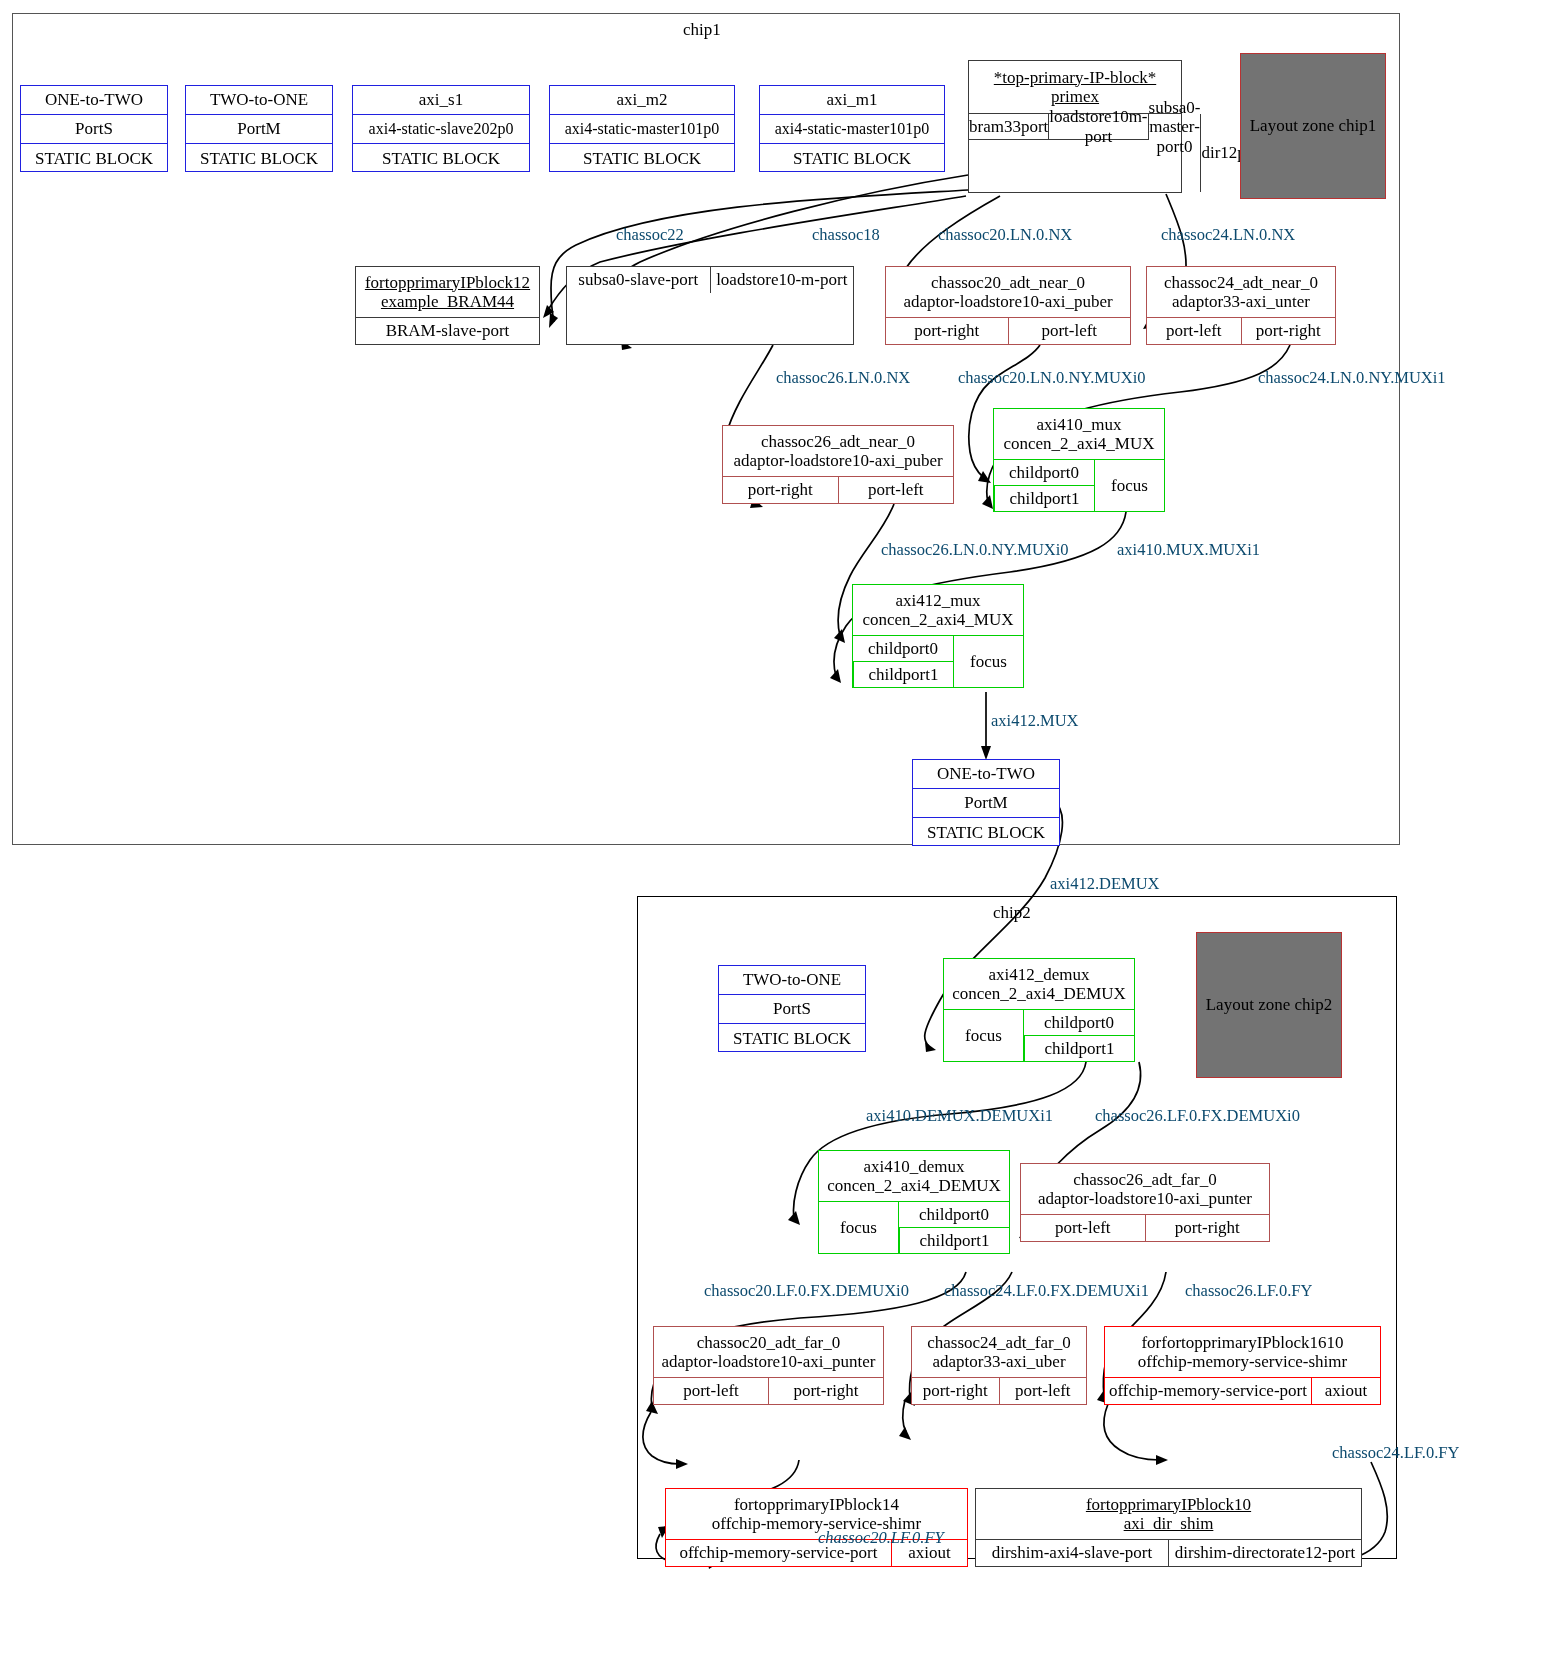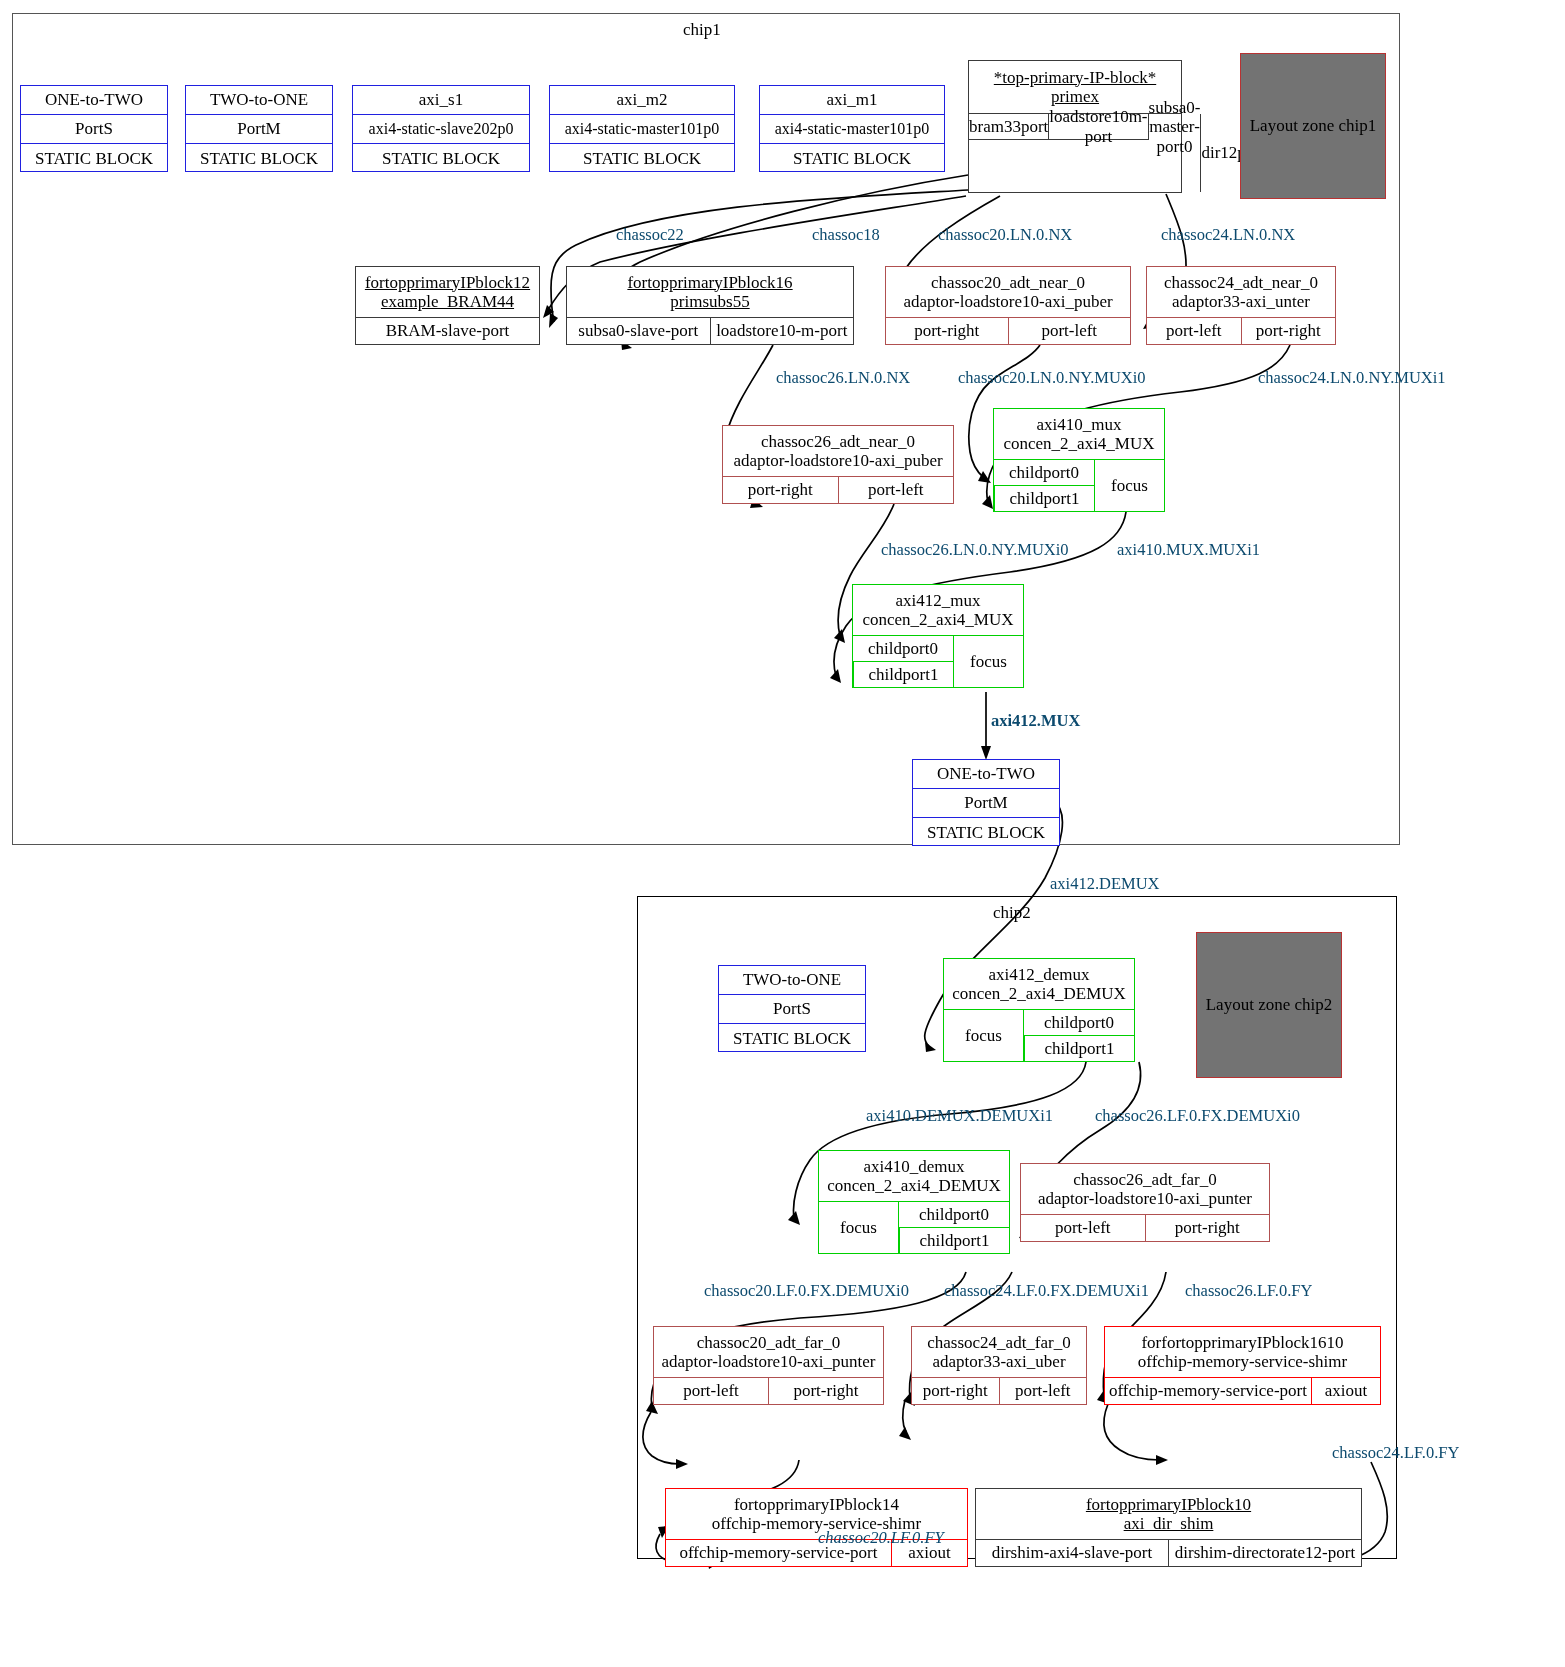--- a/index.html
+++ b/index.html
@@ -223,24 +223,20 @@
     <div class="hdr f17" style="height:51px;">
       <span>fortopprimaryIPblock12</span>
       <span>example_BRAM44</span>
     </div>
     <div class="row" style="height:26px;border-bottom:none;">
       <div class="cell f17">BRAM-slave-port</div>
     </div>
   </div>
 
   <div class="node b-black" style="left:566px;top:266px;width:288px;height:79px;">
-    <div class="hdr f17" style="height:51px;">
-      <span>fortopprimaryIPblock16</span>
-      <span>primsubs55</span>
-    </div>
     <div class="row" style="height:26px;border-bottom:none;">
       <div class="cell f17">subsa0-slave-port</div>
       <div class="cell f17">loadstore10-m-port</div>
     </div>
   </div>
 
   <div class="node b-dred" style="left:885px;top:266px;width:246px;height:79px;">
     <div class="hdr f17" style="height:51px;">
       <span>chassoc20_adt_near_0</span>
       <span>adaptor-loadstore10-axi_puber</span>
@@ -424,21 +420,21 @@
   <div class="elabel" style="left:938px;top:225px;">chassoc20.LN.0.NX</div>
   <div class="elabel" style="left:1161px;top:225px;">chassoc24.LN.0.NX</div>
 
   <div class="elabel" style="left:776px;top:368px;">chassoc26.LN.0.NX</div>
   <div class="elabel" style="left:958px;top:368px;">chassoc20.LN.0.NY.MUXi0</div>
   <div class="elabel" style="left:1258px;top:368px;">chassoc24.LN.0.NY.MUXi1</div>
 
   <div class="elabel" style="left:881px;top:540px;">chassoc26.LN.0.NY.MUXi0</div>
   <div class="elabel" style="left:1117px;top:540px;">axi410.MUX.MUXi1</div>
 
-  <div class="elabel" style="left:991px;top:711px;font-weight:bold;">axi412.MUX</div>
+  <div class="elabel" style="left:991px;top:711px;">axi412.MUX</div>
   <div class="elabel" style="left:1050px;top:866px;margin-top:8px;">axi412.DEMUX</div>
 
   <div class="elabel" style="left:866px;top:1106px;">axi410.DEMUX.DEMUXi1</div>
   <div class="elabel" style="left:1095px;top:1106px;">chassoc26.LF.0.FX.DEMUXi0</div>
 
   <div class="elabel" style="left:704px;top:1281px;">chassoc20.LF.0.FX.DEMUXi0</div>
   <div class="elabel" style="left:944px;top:1281px;">chassoc24.LF.0.FX.DEMUXi1</div>
   <div class="elabel" style="left:1185px;top:1281px;">chassoc26.LF.0.FY</div>
 
   <div class="elabel" style="left:818px;top:1528px;font-style:italic;">chassoc20.LF.0.FY</div>

